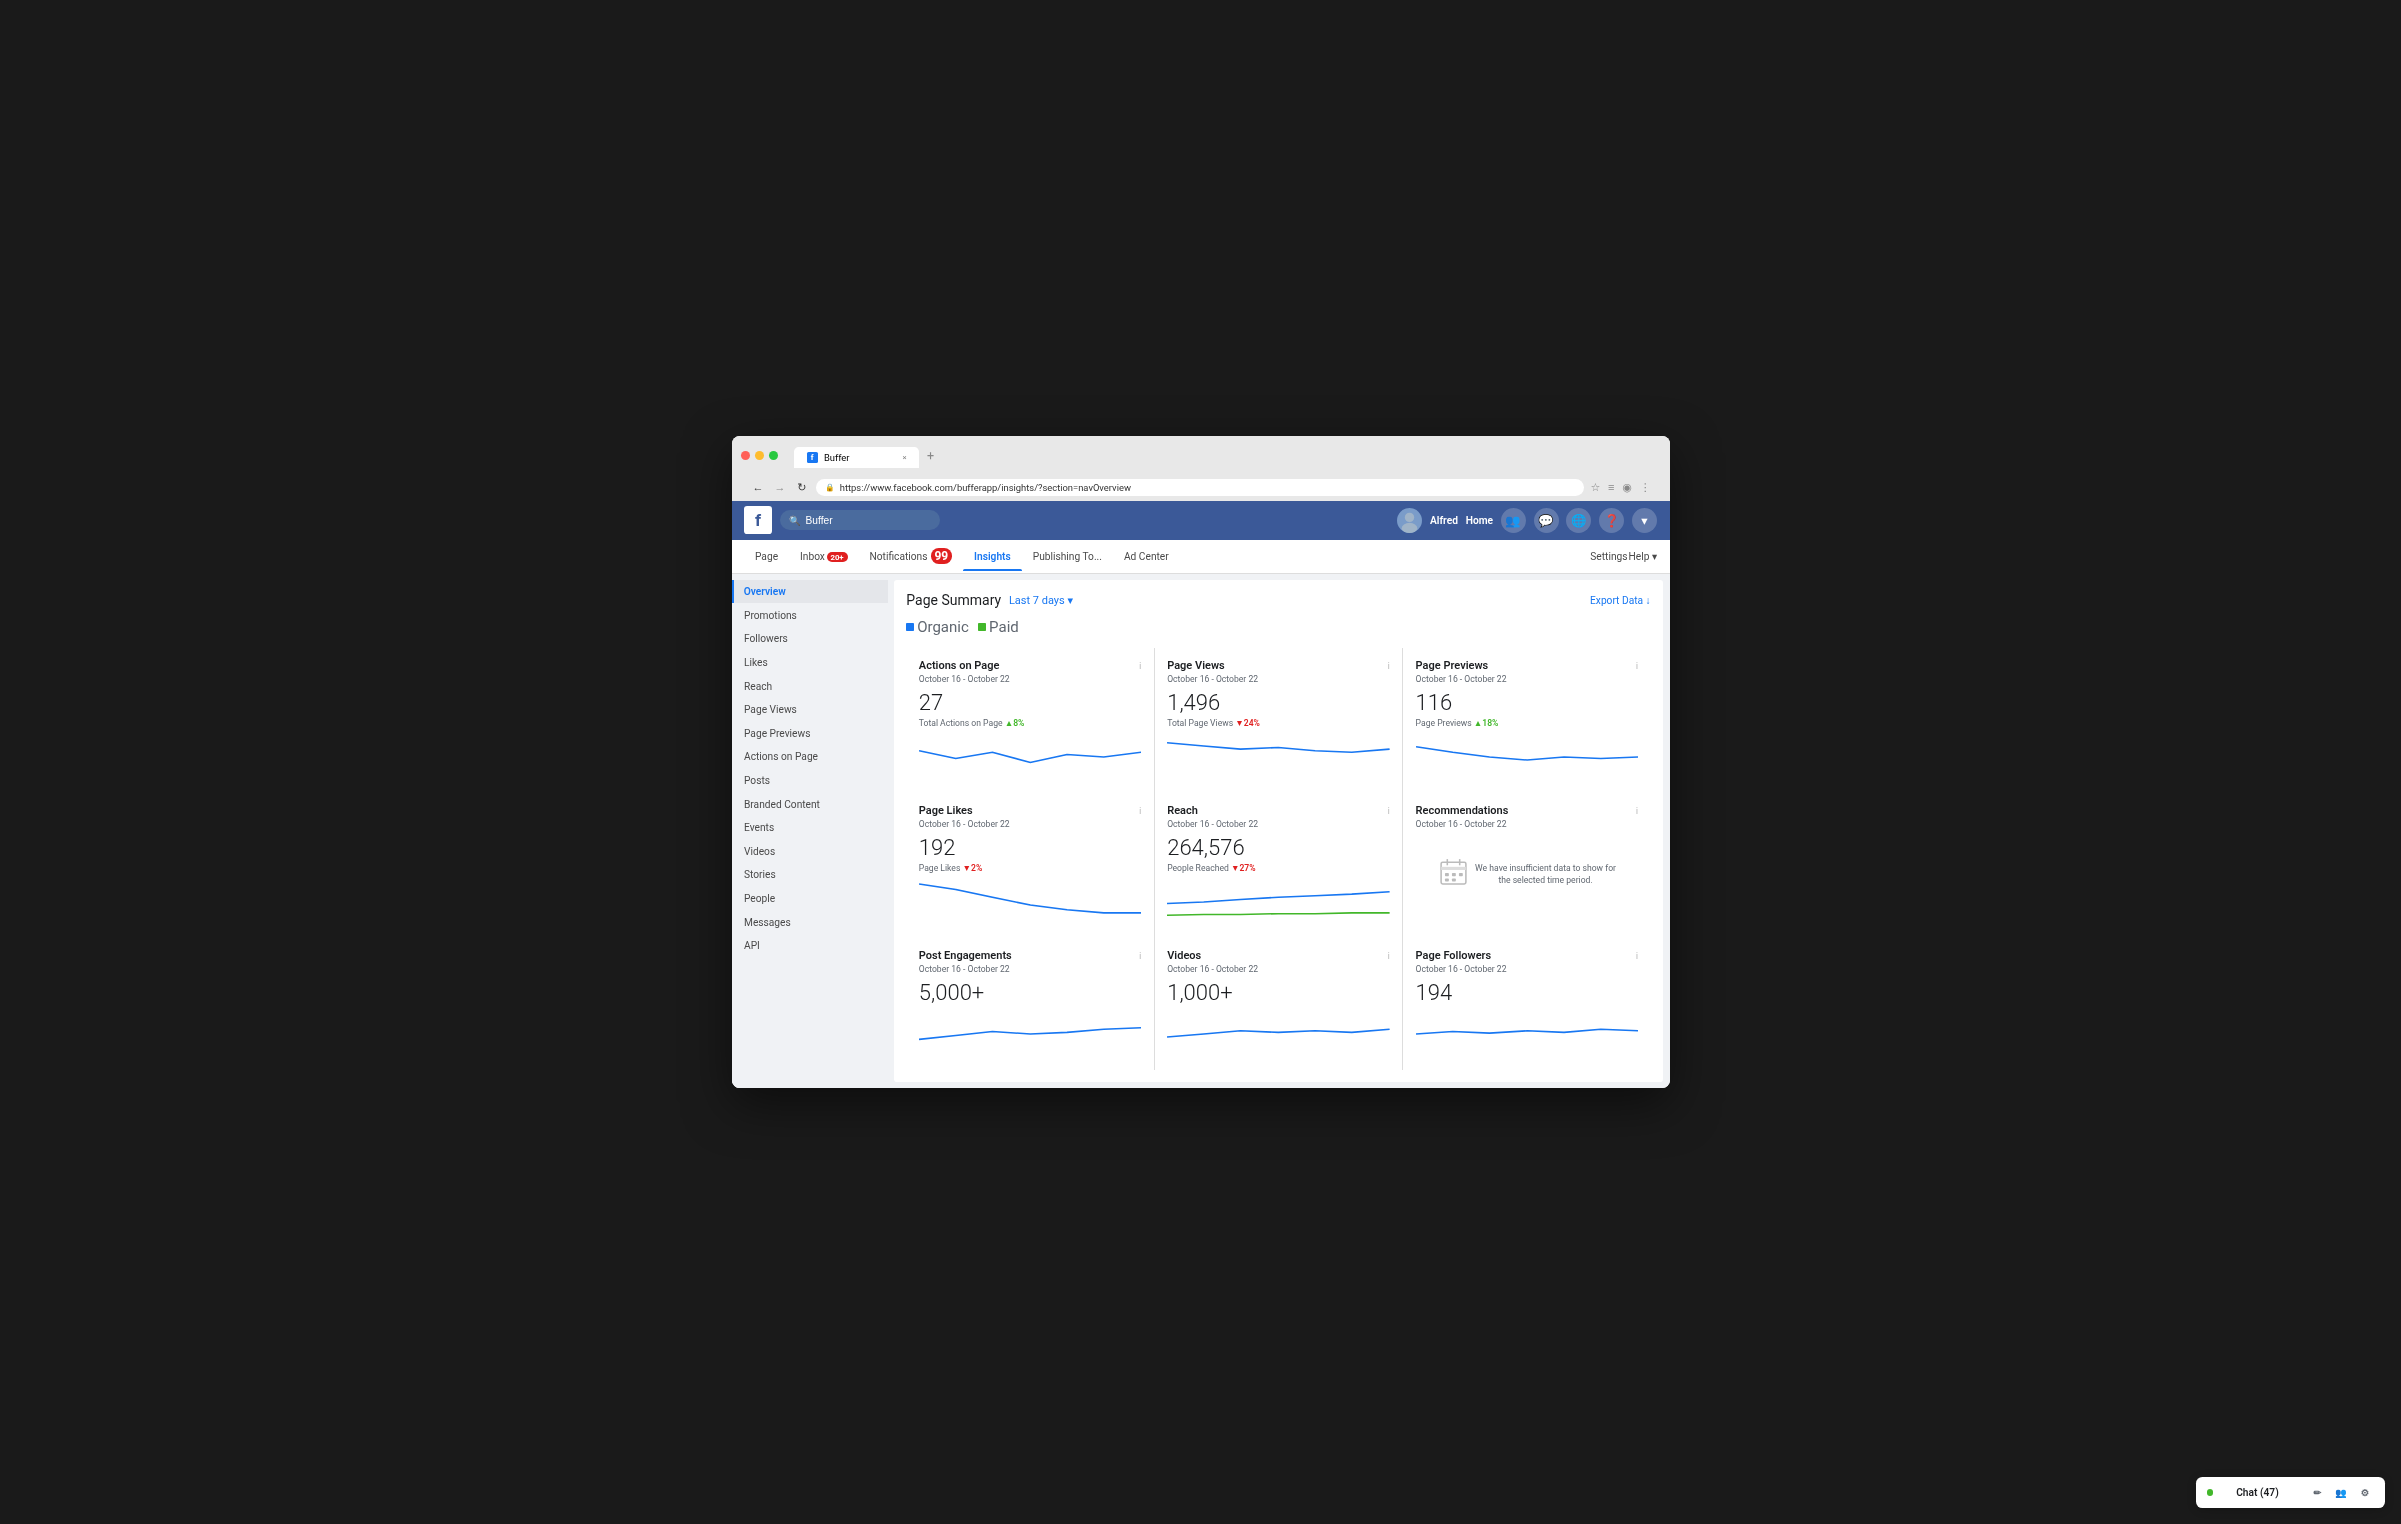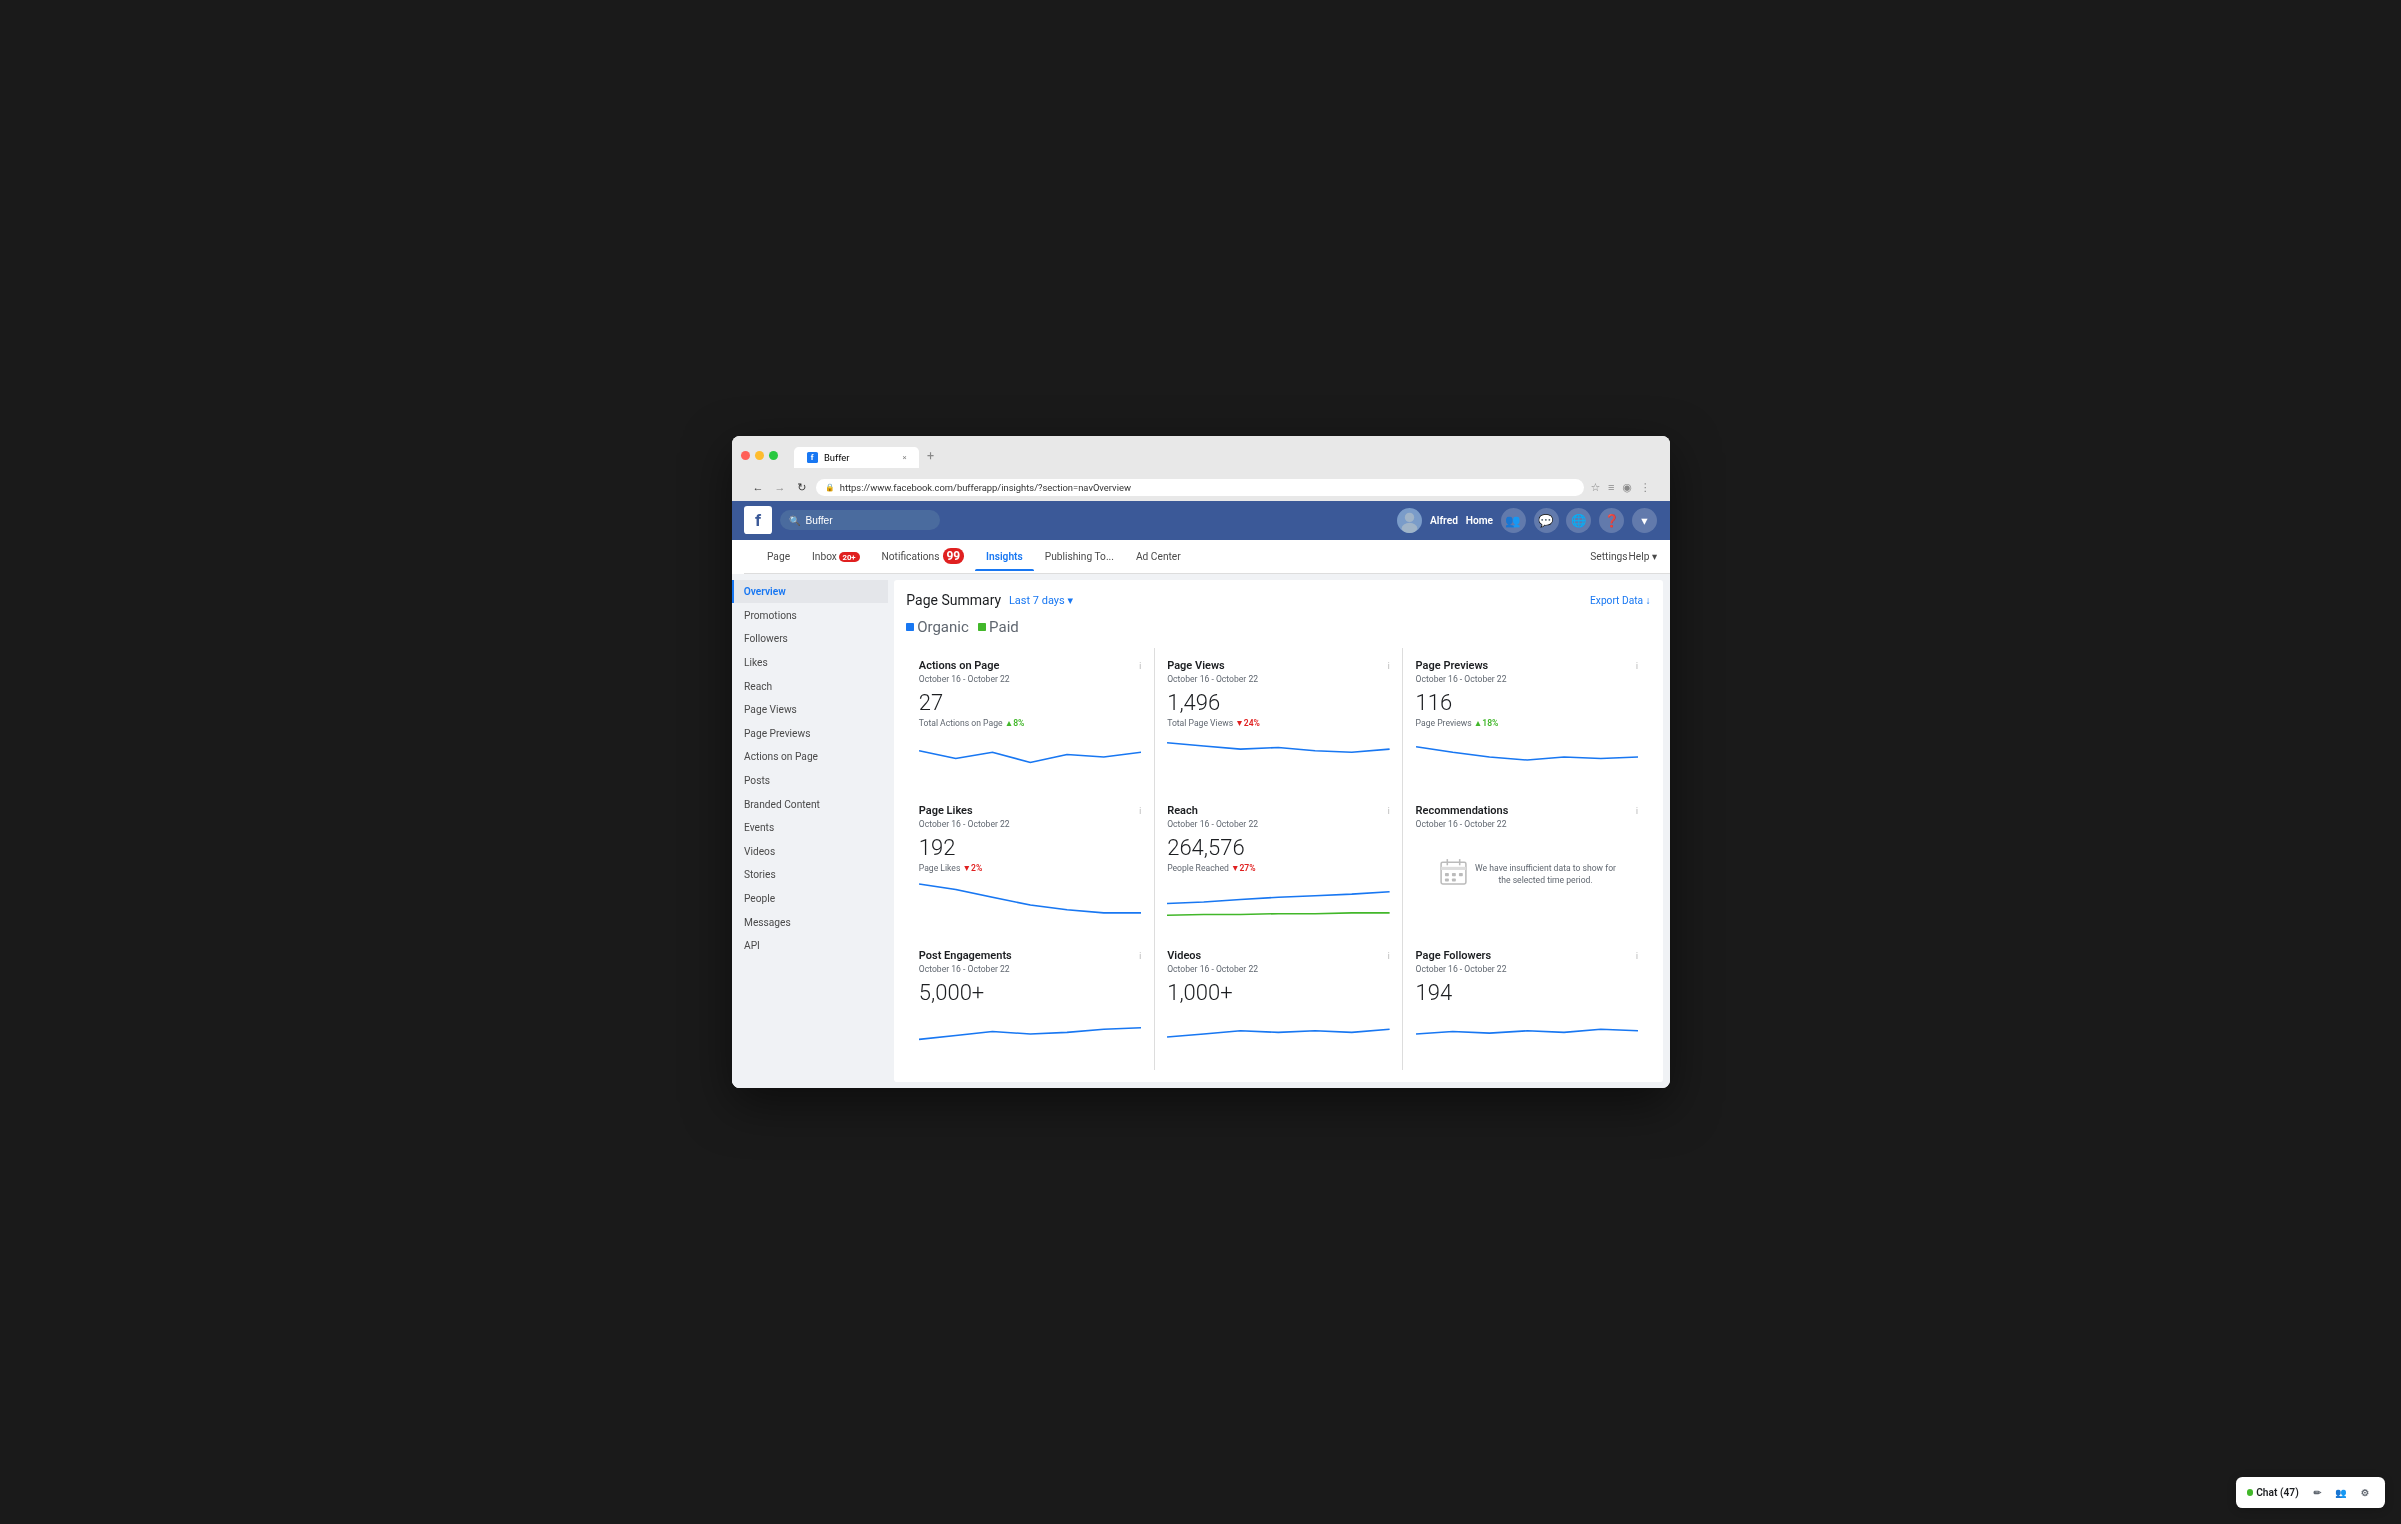--- a/index.html
+++ b/index.html
@@ -192,21 +192,20 @@
       overflow: hidden;
     }
     
     .page-nav {
       background: #fff;
       border-bottom: 0.8px solid #ddd;
       display: flex;
       align-items: center;
       padding: 0 12.5px;
       height: 34px;
-      margin-left: 12px;
     }
     .page-nav-items {
       display: flex;
       align-items: center;
       gap: 0;
       flex: 1;
     }
     .page-nav-item {
       padding: 9.4px 11px;
       font-size: 10.2px;
@@ -423,21 +422,21 @@
     .chat-widget {
       position: fixed;
       bottom: 15.6px;
       right: 15.6px;
       background: #fff;
       border-radius: 6.3px;
       box-shadow: 0 1.6px 9.4px rgba(0,0,0,0.2);
       padding: 6.3px 11px;
       display: flex;
       align-items: center;
-      gap: 3px;
+      gap: 23px;
       font-size: 10.2px;
       font-weight: 600;
       color: #1c1e21;
     }
     .chat-dot {
       width: 6.3px;
       height: 6.3px;
       background: #42b72a;
       border-radius: 50%;
     }

